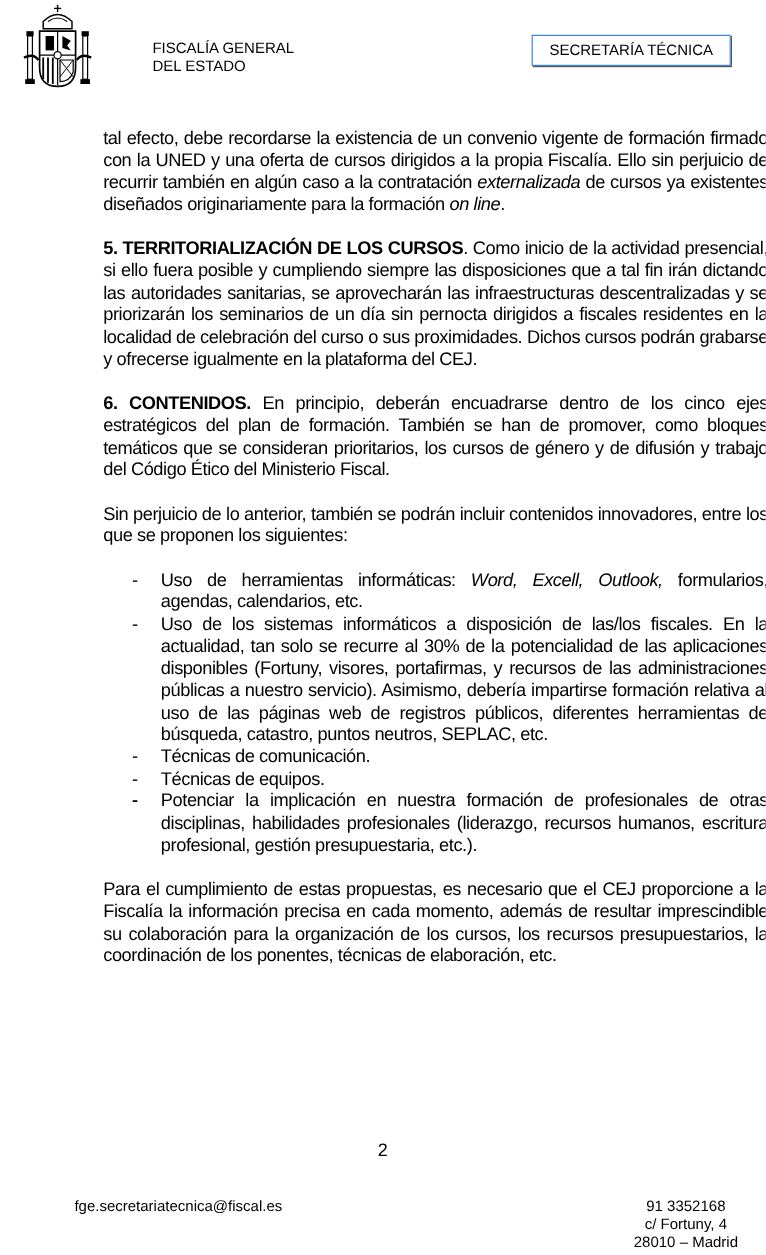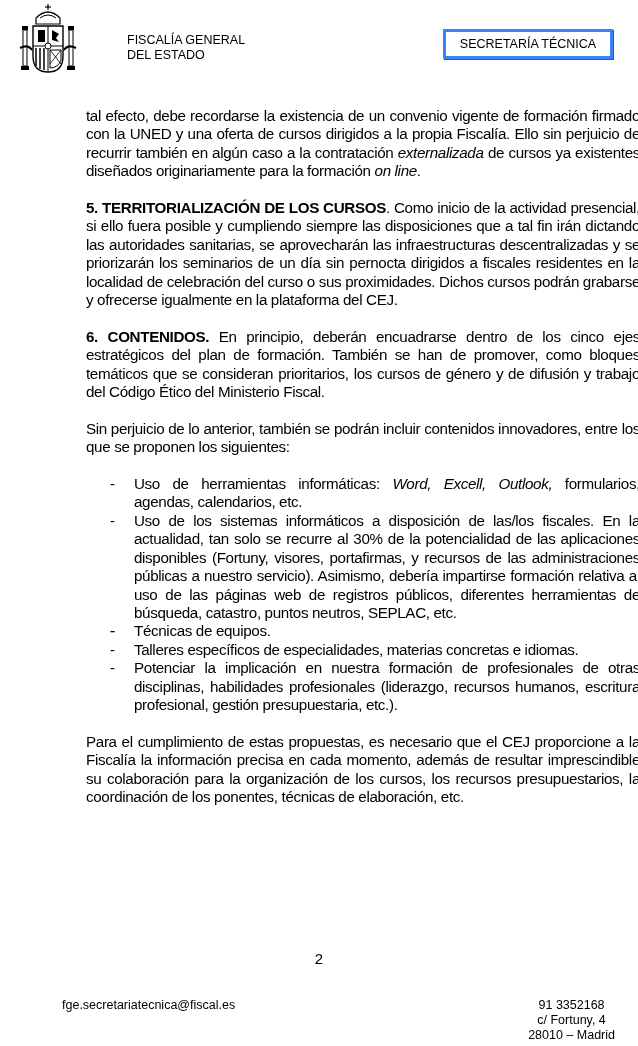--- a/index.html
+++ b/index.html
@@ -1,19 +1,19 @@
 <!DOCTYPE html>
 <html><head>
 <meta charset="utf-8">
 <style>
   html, body { margin:0; padding:0; background:#fff; }
   body { width:638px; height:1046px; position:relative; overflow:hidden; font-family:"Liberation Sans", sans-serif; color:#000; }
   .logo { position:absolute; left:18px; top:4px; width:60px; height:70px; }
   .org { position:absolute; left:127px; top:33px; font-size:12.5px; line-height:15px; }
-  .dept { position:absolute; left:443px; top:29px; width:164px; height:24px; border:3px solid #3b82f6; box-shadow:1px 1px 0 #555; font-size:12.5px; line-height:24px; text-align:center; }
+  .dept { position:absolute; left:443px; top:29px; width:164px; height:24px; border:1px solid #3b82f6; box-shadow:1px 1px 0 #555; font-size:12.5px; line-height:24px; text-align:center; }
   .body { position:absolute; left:62px; top:107px; width:554px; font-size:15.2px; line-height:18.4px; letter-spacing:-0.35px;margin-left:24px; }
   .body p { margin:0 0 18.4px 0; text-align:justify; }
   .body p.tight { margin-bottom:0; }
   .body b { font-weight:bold; }
   ul.dash { list-style:none; margin:0 0 18.4px 0; padding:0; }
   ul.dash li { position:relative; padding-left:48px; text-align:justify; }
   ul.dash li .d { position:absolute; left:24px; top:0; }
   .pagenum { position:absolute; left:0; width:638px; top:950px; text-align:center; font-size:15px; }
   .foot-left { position:absolute; left:62px; top:998px; font-size:12.5px;text-align:center; }
   .foot-right { position:absolute; right:23px; top:998px; font-size:12.5px; text-align:center; line-height:15px; }
@@ -63,23 +63,23 @@
 
   <p><b>5. TERRITORIALIZACIÓN DE LOS CURSOS</b><span>. Como inicio de la actividad presencial, si ello fuera posible y cumpliendo siempre las disposiciones que  a tal fin irán dictando las autoridades sanitarias, se aprovecharán las infraestructuras descentralizadas y se priorizarán los seminarios de un día sin pernocta dirigidos a fiscales residentes en la localidad de celebración del curso o sus proximidades. Dichos cursos podrán grabarse y ofrecerse igualmente en la plataforma del CEJ.</span></p>
 
   <p><b>6. CONTENIDOS.</b><span> En principio, deberán encuadrarse dentro de los cinco ejes estratégicos del plan de formación. También se han de promover, como bloques temáticos que se consideran prioritarios, los cursos de género y de difusión y trabajo del Código Ético del Ministerio Fiscal.</span></p>
 
   <p>Sin perjuicio de lo anterior, también se podrán incluir contenidos innovadores, entre los que se proponen los siguientes:</p>
 
   <ul class="dash">
     <li><span class="d">-</span><span>Uso de herramientas informáticas: </span><i>Word, Excell, Outlook,</i><span> formularios, agendas, calendarios, etc.</span></li>
     <li><span class="d">-</span><span>Uso de los sistemas informáticos a disposición de las/los fiscales. En la actualidad, tan solo se recurre al 30% de la potencialidad de las aplicaciones disponibles (Fortuny, visores, portafirmas, y recursos de las administraciones públicas a nuestro servicio). Asimismo, debería impartirse formación relativa al uso de las páginas web de registros públicos, diferentes herramientas de búsqueda, catastro, puntos neutros, SEPLAC, etc.</span></li>
+    <li><span class="d">-</span><span>Técnicas de comunicación.</span></li>
+    <li><span class="d">-</span><span>Técnicas de equipos.</span></li>
     <li><span class="d">-</span></li>
-    <li><span class="d">-</span><span>Técnicas de equipos.</span></li>
-    <li><span class="d">-</span><span>Talleres específicos de especialidades, materias concretas e idiomas.</span></li>
     <li><span class="d">-</span><span>Potenciar la implicación en nuestra formación de profesionales de otras disciplinas, habilidades profesionales (liderazgo, recursos humanos, escritura profesional, gestión presupuestaria, etc.).</span></li>
   </ul>
 
   <p>Para el cumplimiento de estas propuestas, es necesario que el CEJ proporcione a la Fiscalía la información precisa en cada momento, además de resultar imprescindible su colaboración para la organización de los cursos, los recursos presupuestarios, la coordinación de los ponentes, técnicas de elaboración, etc.</p>
 
 </div>
 
 <div class="pagenum">2</div>
 
 <div class="foot-left">fge.secretariatecnica@fiscal.es</div>

